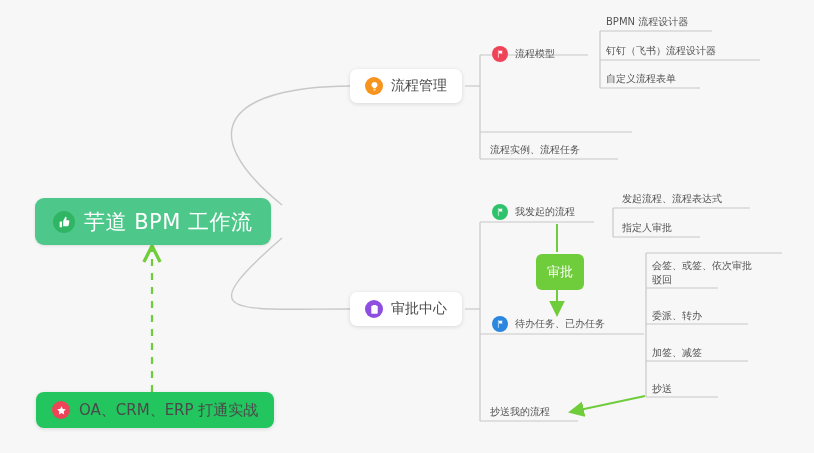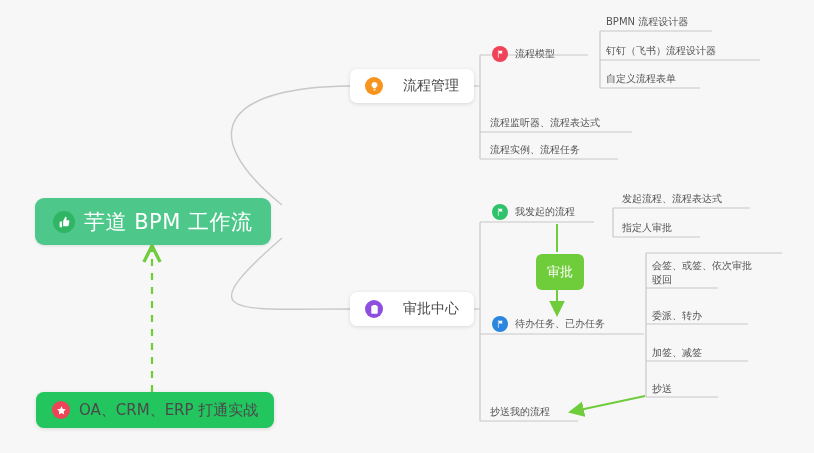--- a/index.html
+++ b/index.html
@@ -42,21 +42,21 @@
     font-size: 21px;
     letter-spacing: 0.5px;
     white-space: nowrap;
   }
 
   
   .card-node {
     position: absolute;
     display: flex;
     align-items: center;
-    gap: 20px;
+    gap: 8px;
     background: #ffffff;
     border-radius: 7px;
     padding: 0 15px;
     height: 34px;
     box-shadow: 0 1px 4px rgba(0,0,0,0.13);
     box-sizing: border-box;
   }
   .card-label {
     color: #4a4a4a;
     font-size: 14px;
@@ -219,23 +219,20 @@
   <div class="leaf" style="left:606px; top:11px;">
     <span class="leaf-text">BPMN 流程设计器</span>
   </div>
   <div class="leaf" style="left:606px; top:40px;">
     <span class="leaf-text">钉钉（飞书）流程设计器</span>
   </div>
   <div class="leaf" style="left:606px; top:68px;">
     <span class="leaf-text">自定义流程表单</span>
   </div>
 
-  <div class="leaf" style="left:490px; top:112px;">
-    <span class="leaf-text">流程监听器、流程表达式</span>
-  </div>
   <div class="leaf" style="left:490px; top:139px;">
     <span class="leaf-text">流程实例、流程任务</span>
   </div>
 
   <div class="card-node" style="left:350px; top:292px;">
     <span class="ic ic-purple ic-18">
       <svg viewBox="0 0 24 24" width="11" height="11" aria-hidden="true">
         <path fill="#ffffff" d="M9 2h6a1 1 0 0 1 1 1v1h1.5A1.5 1.5 0 0 1 19 5.5v14A1.5 1.5 0 0 1 17.5 21h-11A1.5 1.5 0 0 1 5 19.5v-14A1.5 1.5 0 0 1 6.5 4H8V3a1 1 0 0 1 1-1zm-1 8h8v1.6H8V10zm0 4h8v1.6H8V14z"></path>
       </svg>
     </span>

